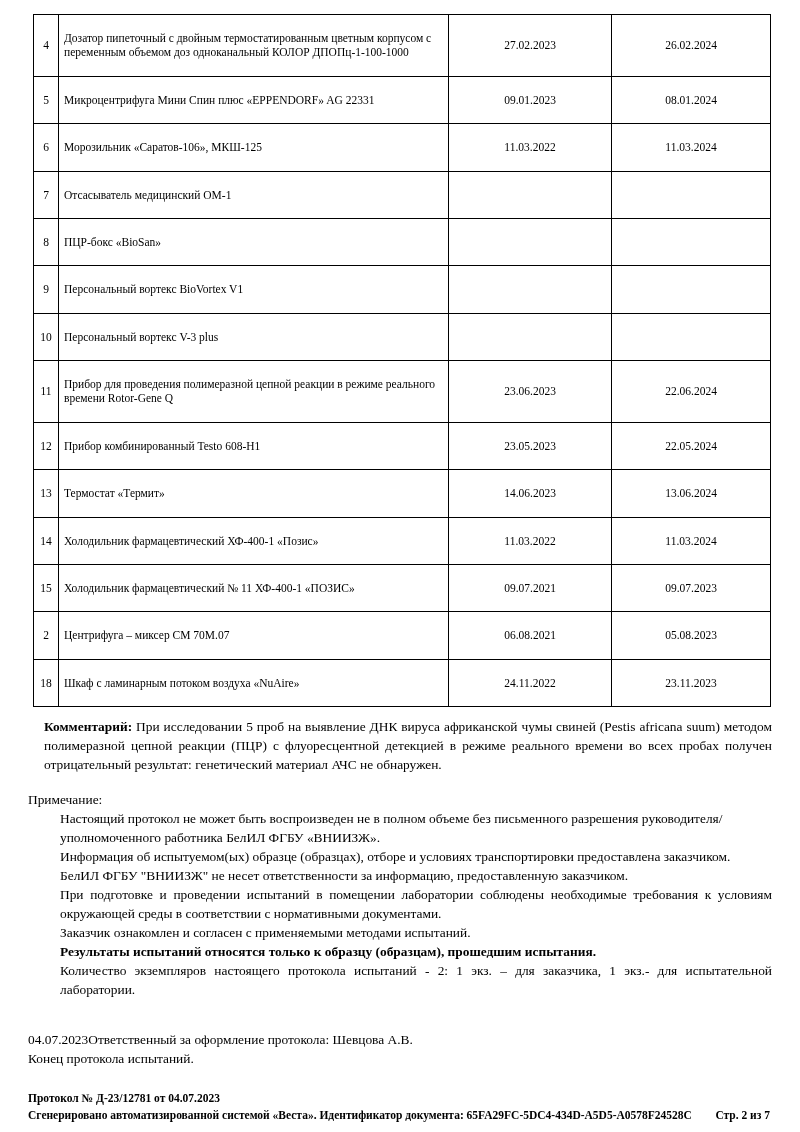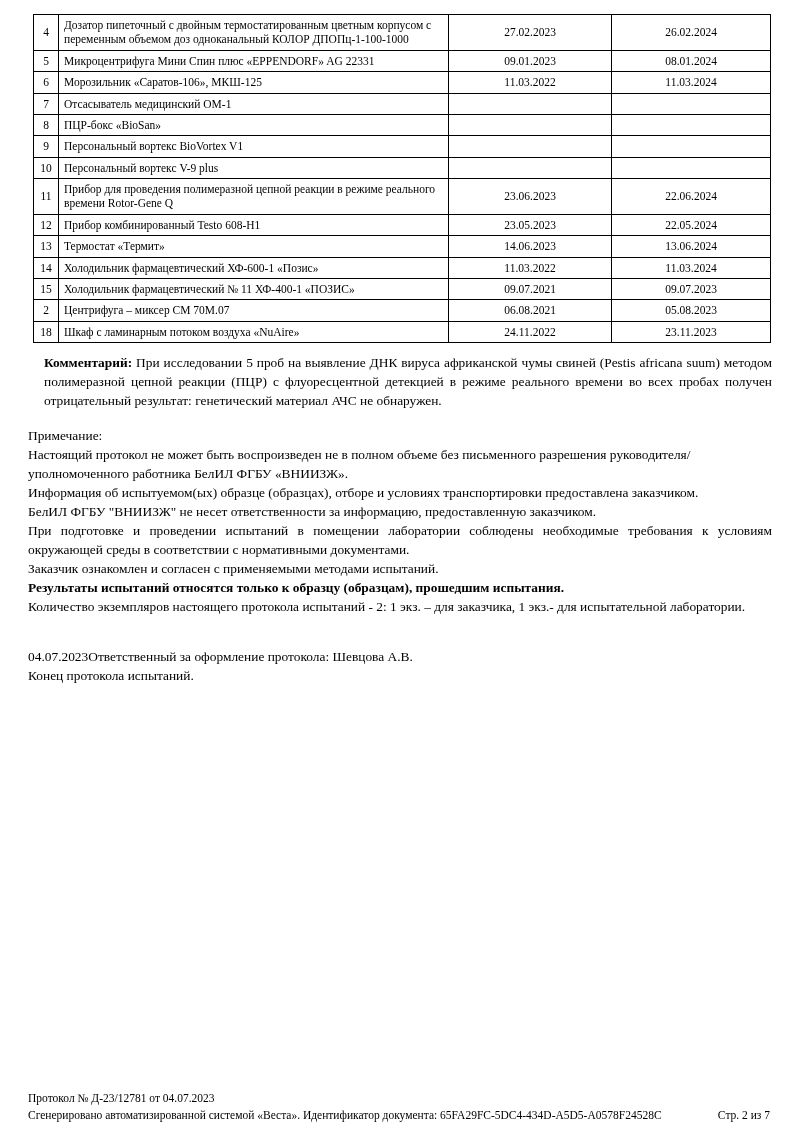--- a/index.html
+++ b/index.html
@@ -16,54 +16,55 @@
   .doc-table {
     margin: 14px 0 0 33px;
     width: 737px;
     border-collapse: collapse;
     table-layout: fixed;
   }
   .doc-table td {
     border: 1px solid #000;
     font-size: 11.5px;
     line-height: 1.25;
-    padding: 3px 5px;
+    padding: 16px 5px;
     vertical-align: middle;
     overflow: hidden;
   }
   .doc-table td.num-cell { text-align: center; padding: 1px 2px; }
   .doc-table td.date-cell { text-align: center; padding: 1px 8px; height: 15px; }
   
   .body-text {
     margin: 10px 28px 0 28px;
     width: 744px;
     font-size: 13.4px;
     line-height: 1.42;
   }
   .comment-para { text-align: justify; margin: 0 0 16px 16px; }
   .comment-para b { font-weight: bold; }
   .notes-title { margin: 0; }
-  .note-line { text-align: left; }
+  .note-line { text-align: left; margin-left: 32px; }
   .notes-lines .note-line:nth-child(4) { text-align: justify; }
   .bold-line { font-weight: bold; }
   .copies-line { text-align: justify; }
   
   .signoff-row {
     display: flex;
     margin-top: 31px;
   }
   .end-line { margin-top: 0; }
   
   .footer {
     position: absolute;
     left: 28px;
     right: 30px;
     bottom: 8px;
     font-size: 11.5px;
     line-height: 1.5;
+    font-weight: bold;
   }
   .footer-row2 { display: flex; justify-content: space-between; text-align: right; }
 </style>
 </head>
 <body>
 
 <div class="page">
 
   <table class="doc-table">
     <colgroup>
@@ -104,21 +105,21 @@
           <td class="date-cell"></td>
         </tr>
         <tr>
           <td class="num-cell">9</td>
           <td class="name-cell">Персональный вортекс BioVortex V1</td>
           <td class="date-cell"></td>
           <td class="date-cell"></td>
         </tr>
         <tr>
           <td class="num-cell">10</td>
-          <td class="name-cell">Персональный вортекс V-9 plus</td>
+          <td class="name-cell">Персональный вортекс V-3 plus</td>
           <td class="date-cell"></td>
           <td class="date-cell"></td>
         </tr>
         <tr>
           <td class="num-cell">11</td>
           <td class="name-cell">Прибор для проведения полимеразной цепной реакции в режиме реального времени Rotor-Gene Q</td>
           <td class="date-cell">23.06.2023</td>
           <td class="date-cell">22.06.2024</td>
         </tr>
         <tr>
@@ -128,21 +129,21 @@
           <td class="date-cell">22.05.2024</td>
         </tr>
         <tr>
           <td class="num-cell">13</td>
           <td class="name-cell">Термостат «Термит»</td>
           <td class="date-cell">14.06.2023</td>
           <td class="date-cell">13.06.2024</td>
         </tr>
         <tr>
           <td class="num-cell">14</td>
-          <td class="name-cell">Холодильник фармацевтический ХФ-600-1 «Позис»</td>
+          <td class="name-cell">Холодильник фармацевтический ХФ-400-1 «Позис»</td>
           <td class="date-cell">11.03.2022</td>
           <td class="date-cell">11.03.2024</td>
         </tr>
         <tr>
           <td class="num-cell">15</td>
           <td class="name-cell">Холодильник фармацевтический № 11 ХФ-400-1 «ПОЗИС»</td>
           <td class="date-cell">09.07.2021</td>
           <td class="date-cell">09.07.2023</td>
         </tr>
         <tr>

